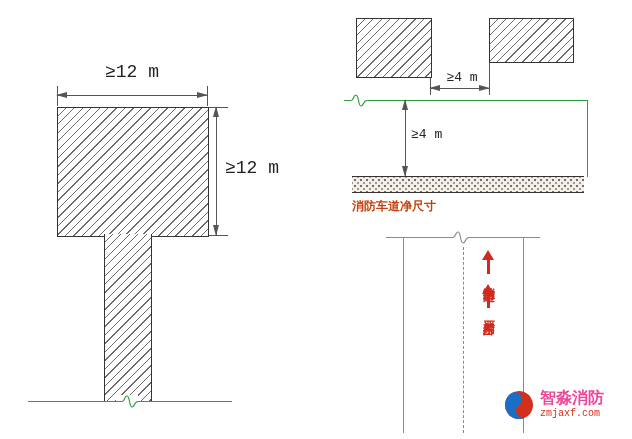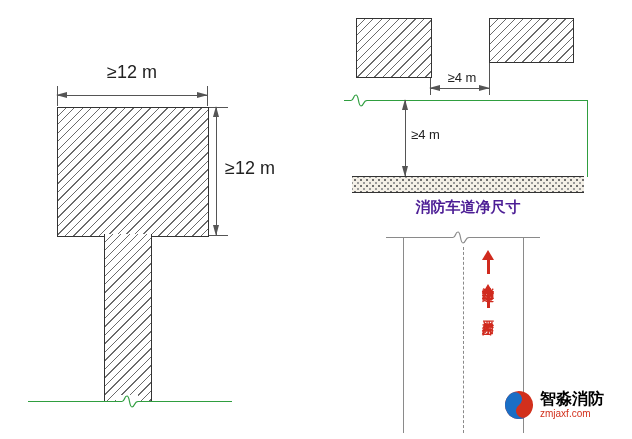--- a/index.html
+++ b/index.html
@@ -1,17 +1,17 @@
 <!DOCTYPE html>
 <html><head>
 <meta charset="utf-8">
 <style>
   html,body{margin:0;padding:0;background:#fff;}
   .canvas{position:relative;width:632px;height:439px;background:#ffffff;
-          font-family:Liberation Sans, sans-serif;overflow:hidden;}
+          font-family:Liberation Mono, monospace;overflow:hidden;}
   .abs{position:absolute;}
 
   
   .dim-h{height:0;border-top:1px solid #555;}
   .dim-v{width:0;border-left:1px solid #555;}
   .tick-v{width:0;border-left:1px solid #555;}
   .tick-h{height:0;border-top:1px solid #555;}
   .ah-l{position:absolute;left:-1px;top:-4px;width:0;height:0;
         border-top:3.5px solid transparent;border-bottom:3.5px solid transparent;
         border-right:11px solid #555;}
@@ -42,35 +42,35 @@
   
   .gline-h{height:0;border-top:1px solid #2f9e3f;}
   .gline-v{width:0;border-left:1px solid #2f9e3f;}
   .thin-h{height:0;border-top:1px solid #8a8a8a;}
   .thin-v{width:0;border-left:1px solid #8a8a8a;}
   .dash-v{width:0;border-left:1px dashed #8a8a8a;}
 
   .break{width:22px;height:13px;background:#fff;display:flex;align-items:center;justify-content:center;}
   .break svg{display:block;}
 
-  .caption{font-size:15px;font-weight:bold;text-align:center;color:#4c1d95;}
+  .caption{font-size:12px;font-weight:bold;text-align:left;color:#c2410c;}
 
   
   .lane-col{display:flex;flex-direction:column;align-items:center;gap:3px;width:22px;}
   .red-arrow{display:flex;flex-direction:column;align-items:center;}
   .red-arrow .head{width:0;height:0;border-left:6px solid transparent;
                    border-right:6px solid transparent;border-bottom:10px solid #d02a1e;}
   .red-arrow .shaft{width:3px;height:14px;background:#d02a1e;}
   .vtext{writing-mode:vertical-rl;text-orientation:upright;color:#d02a1e;
          font-weight:bold;font-size:12px;letter-spacing:1px;line-height:1;}
 
   
   .logo{display:flex;align-items:center;gap:6px;}
   .logo .swirl{transform:rotate(-35deg);}
-  .logo-name{font-size:16px;font-weight:bold;color:#000000;line-height:1.15;}
+  .logo-name{font-size:16px;font-weight:bold;color:#ec4899;line-height:1.15;}
   .logo-site{font-size:10px;color:#d2301c;line-height:1.15;}
 </style>
 </head>
 <body>
 
 <div class="canvas">
 
   <div class="abs dim-label" style="left:92px;top:62px;width:80px;text-align:center;">≥12 m</div>
   <div class="abs tick-v" style="left:57px;top:86px;height:20px;"></div>
   <div class="abs tick-v" style="left:207px;top:86px;height:20px;"></div>

